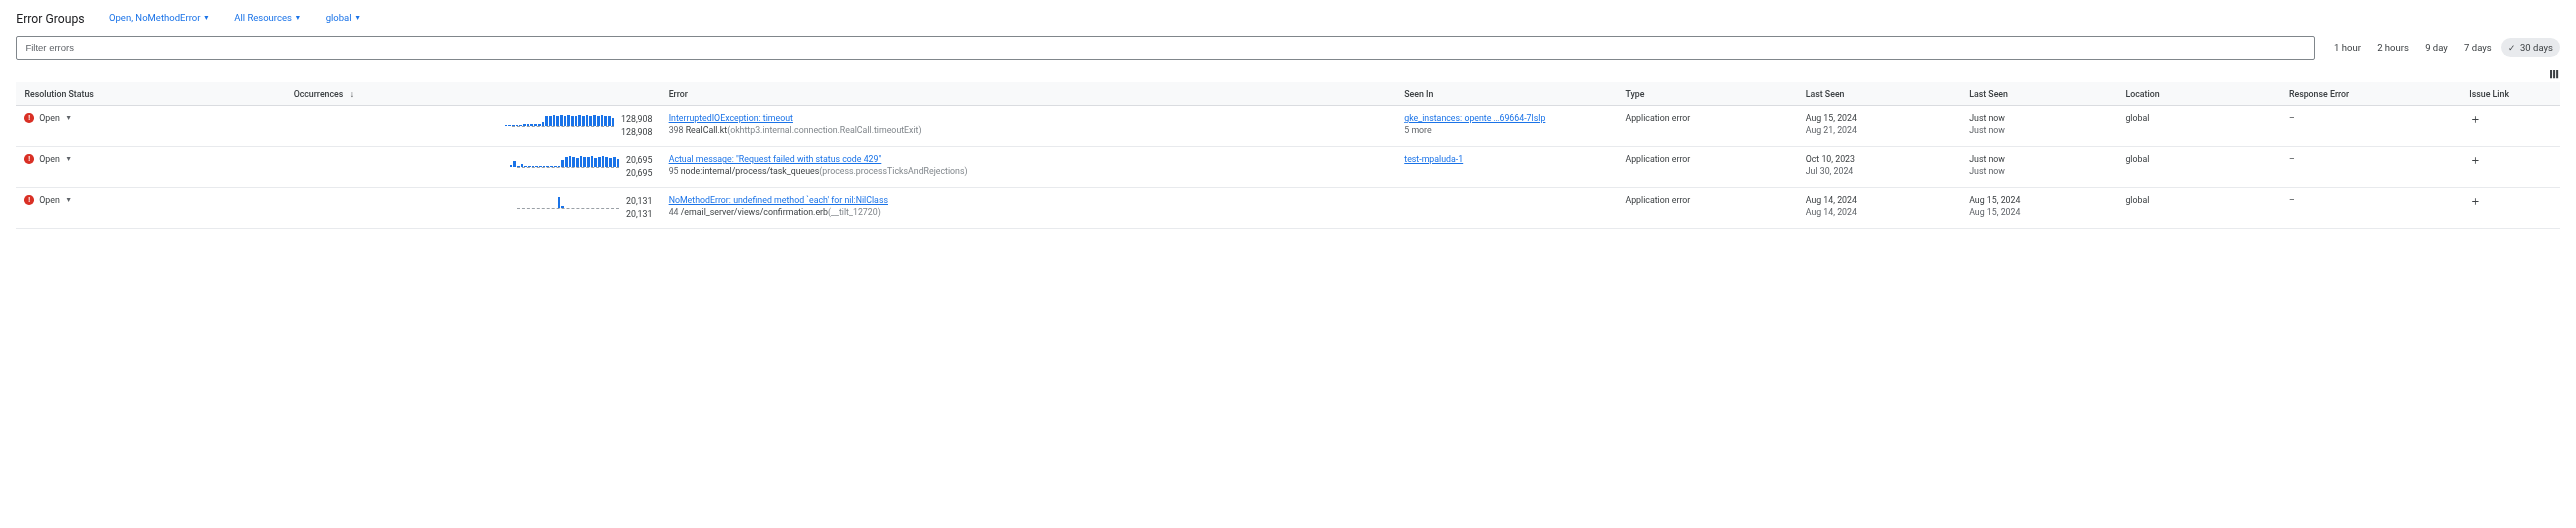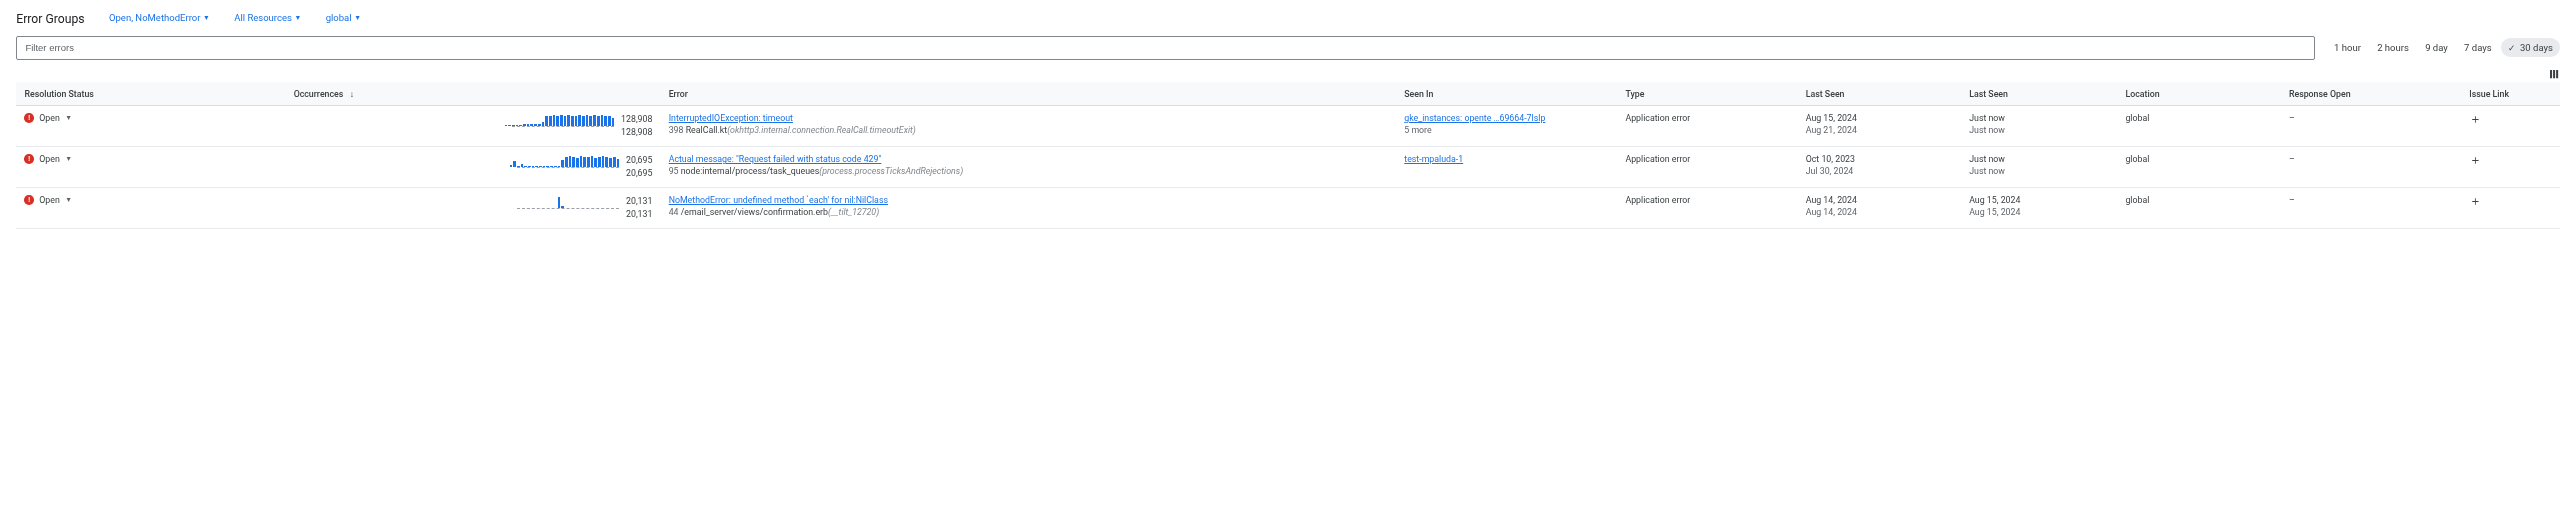--- a/index.html
+++ b/index.html
@@ -53,21 +53,21 @@
   .occ-cell { display: flex; align-items: flex-start; gap: 6.8px; justify-content: flex-end; }
   .spark { width: 102px; height: 13.6px; border-bottom: 0.7px dashed #9aa0a6; position: relative; flex-shrink:0; }
   .spark .bars { position: absolute; bottom: 0; right: 0; display: flex; align-items: flex-end; gap: 1px; height: 13.6px; }
   .spark .bars span { display: block; width: 2.7px; background: #1a73e8; }
   .occ-nums { text-align: right; font-variant-numeric: tabular-nums; }
   .occ-nums .line { line-height: 1.5; }
   
   .err-title { color: #1a73e8; text-decoration: underline; cursor: pointer; }
   .err-sub { color: #5f6368; margin-top: 2px; font-size: 8.8px; }
   .err-sub .bold { color: #3c4043; }
-  .err-sub .light { color: #80868b; font-style: italic; }
+  .err-sub .light { color: #80868b; }
   
   .link-blue { color: #1a73e8; text-decoration: underline; cursor: pointer; }
   .sub2 { color:#5f6368; margin-top:2px; font-size:8.8px; }
   
   .plus { font-size: 12.2px; font-weight: 400; cursor: pointer; line-height: 1; }
 </style>
 </head>
 <body>
 
 <div class="page">
@@ -139,21 +139,21 @@
         <th>
           <span>Occurrences</span>
           <span class="sort-ic">↓</span>
         </th>
         <th>Error</th>
         <th>Seen In</th>
         <th>Type</th>
         <th>Last Seen</th>
         <th>Last Seen</th>
         <th>Location</th>
-        <th>Response Open</th>
+        <th>Response Error</th>
         <th>Issue Link</th>
       </tr>
     </thead>
     <tbody id="rows-body">
         <tr>
           <td>
             <div class="status-cell">
               <span class="status-dot">!</span>
               <span>Open</span>
               <span class="caret">▼</span>

